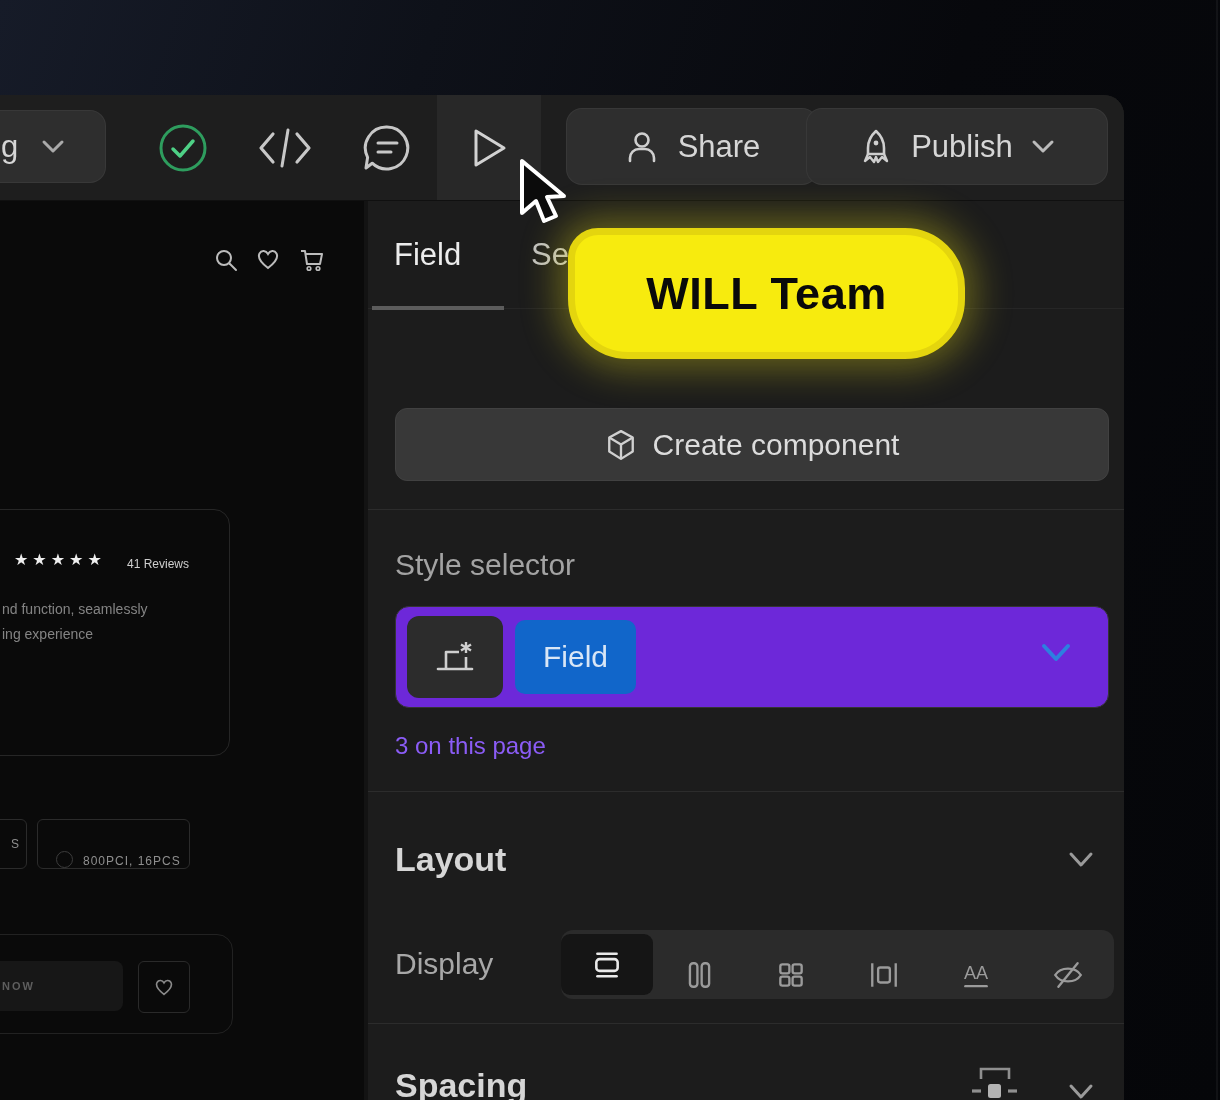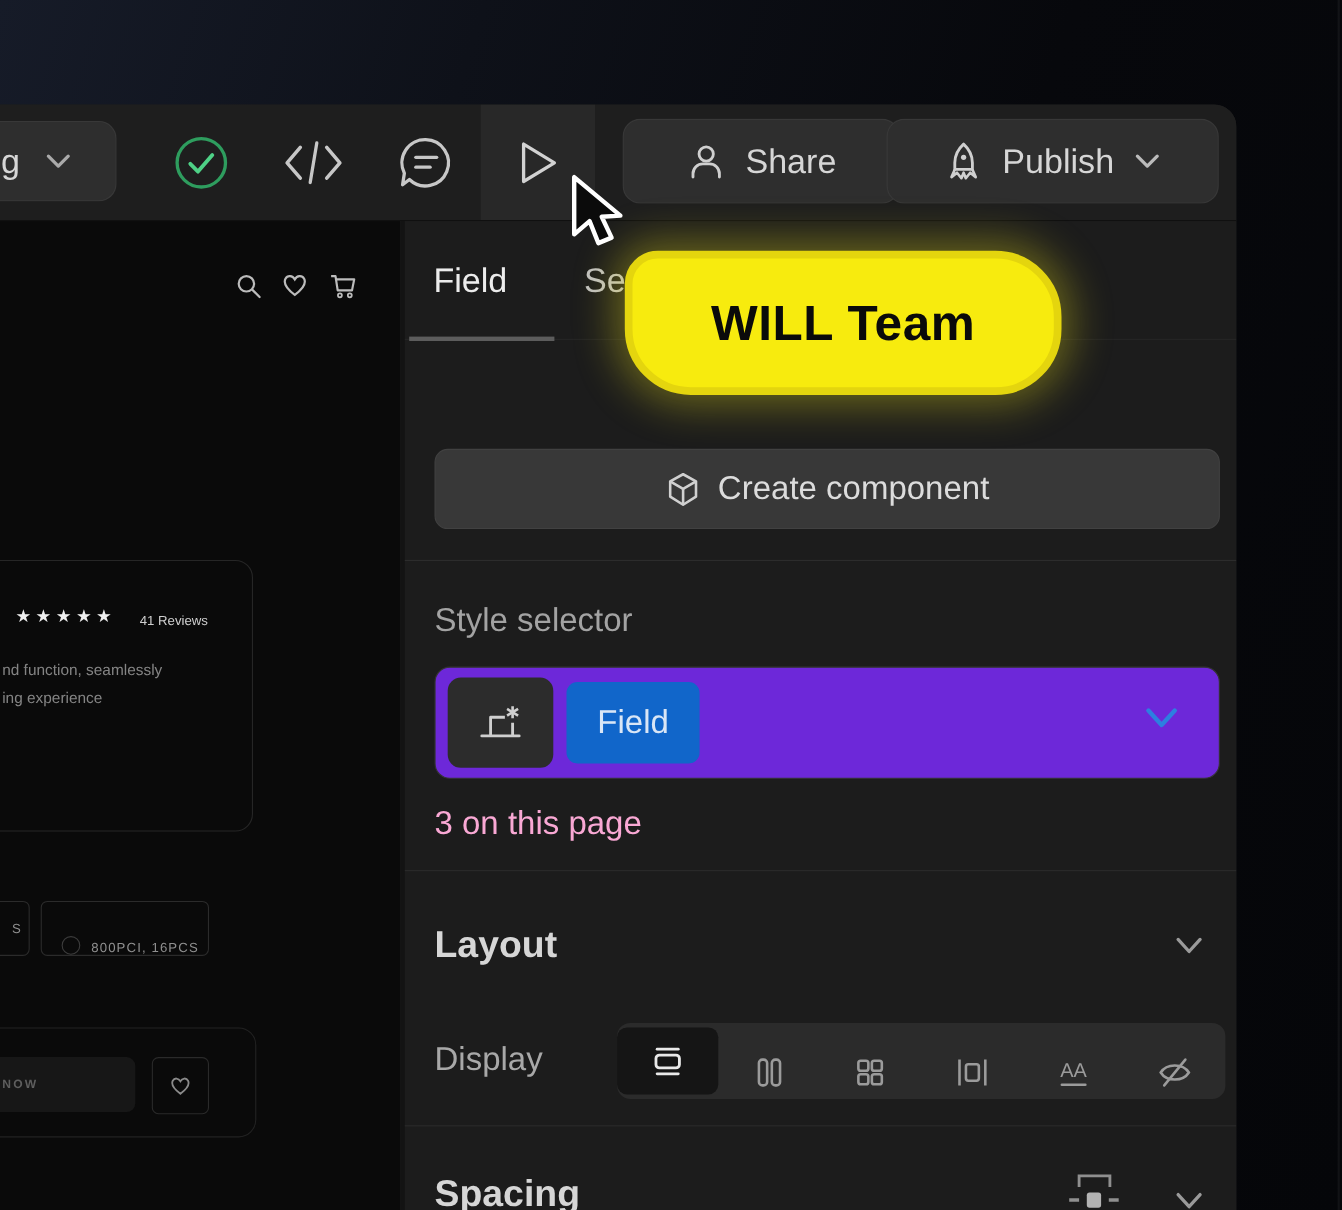--- a/index.html
+++ b/index.html
@@ -53,21 +53,21 @@
   .sec-selector{top:308px;height:282px;}
   .sec-layout{top:590px;height:232px;}
   .sec-spacing{top:822px;height:77px;overflow:hidden;}
   .sel-label{position:absolute;left:27px;top:38px;font-size:30px;color:#a3a3a3;}
   .inheriting{position:absolute;right:19px;top:38px;font-size:30px;color:#d2d2d2;}
   .inheriting .cnt{color:#d79a62;}
   .selector-box{position:absolute;left:27px;top:96px;width:714px;height:102px;background:#6d28d9;border:1.5px solid #343434;border-radius:14px;box-sizing:border-box;}
   .bp-btn{position:absolute;left:11px;top:9px;width:96px;height:82px;background:#2c2c2c;border-radius:12px;display:flex;align-items:center;justify-content:center;}
   .field-tag{position:absolute;left:119px;top:13px;width:121px;height:74px;background:#1166ca;border-radius:10px;display:flex;align-items:center;justify-content:center;font-size:30px;color:#d9e6f6;}
   .sel-chevron{position:absolute;right:34px;top:34px;}
-  .usage{position:absolute;left:27px;top:222px;font-size:30px;color:#f9a8d4;}
+  .usage{position:absolute;left:27px;top:222px;font-size:24px;color:#8b5cf6;}
   .layout-title,.spacing-title{position:absolute;left:27px;font-size:34px;font-weight:600;color:#d6d6d6;}
   .layout-title{top:48px;}
   .spacing-title{top:42px;}
   .sec-chev{position:absolute;right:28px;}
   .display-label{position:absolute;left:27px;top:155px;font-size:30px;color:#a8a8a8;}
   .display-ctrl{position:absolute;left:193px;top:138px;width:553px;height:69px;background:#2b2b2b;border-radius:12px;display:flex;}
   .seg{flex:1;display:flex;align-items:center;justify-content:center;margin-top:20px;}
   .seg.active{background:#151515;border-radius:9px;margin:4px 0;}
   .spacing-icon{position:absolute;right:104px;top:38px;}
   

